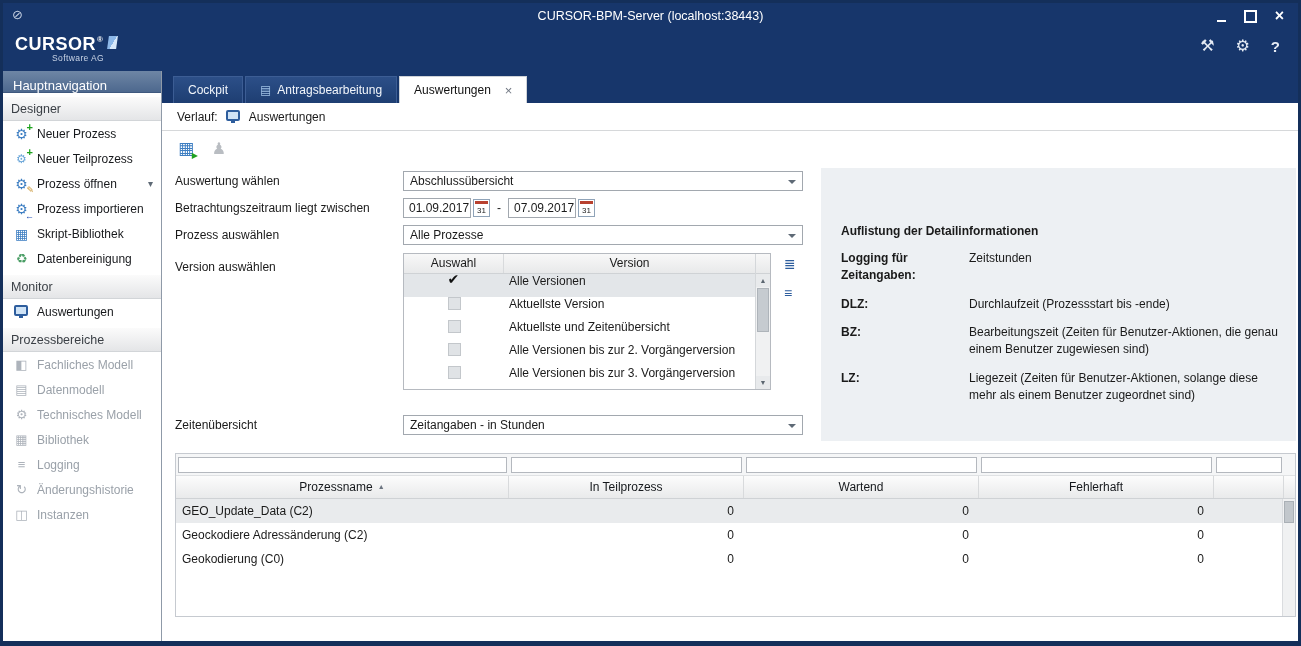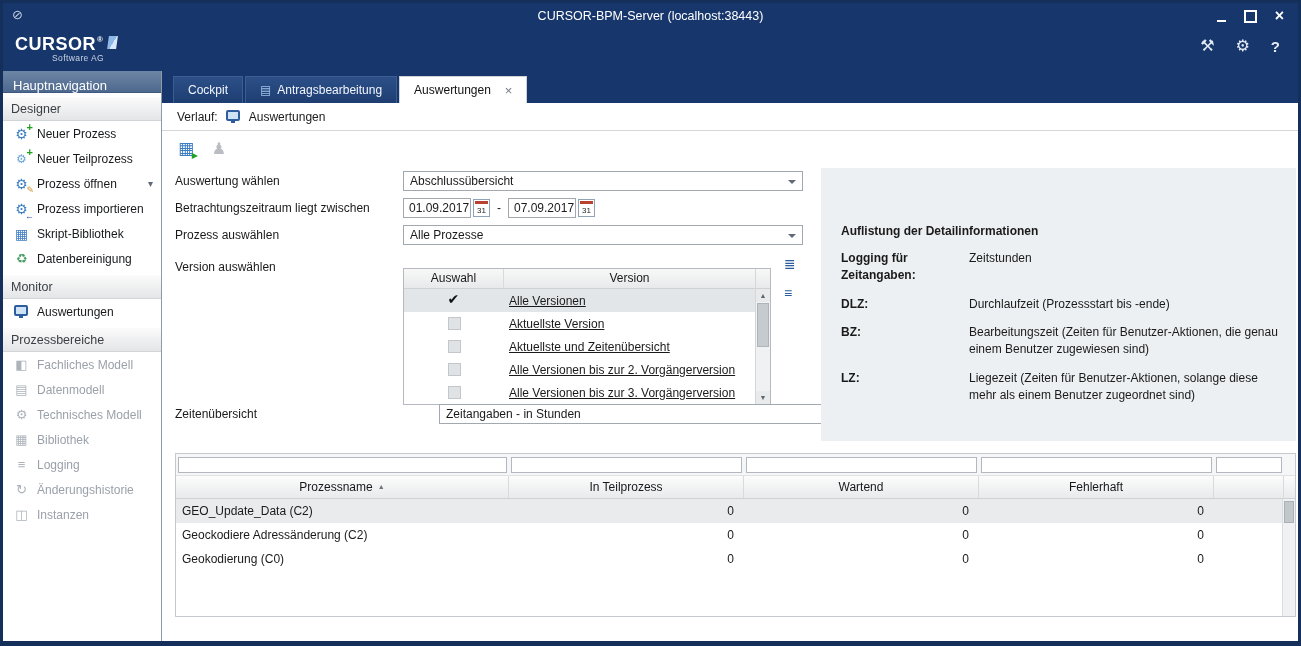--- a/index.html
+++ b/index.html
@@ -96,47 +96,47 @@
   .tb-run { position:relative; width:20px; height:20px; display:flex; align-items:center; justify-content:center; }
   .tb-run::before { content:"▦"; font-size:17px; color:#3d7ec2; }
   .tb-run::after  { content:"▶"; position:absolute; right:-2px; bottom:-1px; font-size:8px; color:#21a121; }
   .tb-person { width:20px; height:20px; display:flex; align-items:center; justify-content:center; }
   .tb-person::before { content:"♟"; font-size:16px; color:#b9bdc2; }
 
   
   .frow { position:absolute; left:13px; display:flex; align-items:center; height:20px; }
   .flabel { width:228px; flex:none; color:#1a1a1a; }
   #frow1 { top:100px; } #frow2 { top:127px; } #frow3 { top:154px; }
-  #frow4 { top:186px; } #frow5 { top:333px;gap:36px; }
+  #frow4 { top:186px; } #frow5 { top:344px; }
 
   .select { position:relative; width:400px; height:20px; border:1px solid #a2a8af; background:#fff;
             display:flex; align-items:center; padding:0 20px 0 6px; }
   .sel-arrow { position:absolute; right:6px; top:8px; width:0; height:0;
                border-left:4px solid transparent; border-right:4px solid transparent;
                border-top:4px solid #5f6a76; }
   .datewrap { display:flex; align-items:center; }
   .datebox { width:68px; height:20px; border:1px solid #a2a8af; background:#fff; display:flex;
              align-items:center; padding:0 5px; }
   .calbtn { width:17px; height:18px; margin-left:2px; border:1px solid #8fa3b8; background:#fff; position:relative; }
   .calbtn::before { content:""; position:absolute; top:1px; left:1px; right:1px; height:3px; background:#b8412f; }
   .calbtn::after  { content:"31"; position:absolute; left:0; right:0; bottom:1px; text-align:center;
                     font-size:8px; color:#222; line-height:9px; }
   .datesep { margin:0 7px; }
 
   
-  .vtable { position:absolute; left:241px; top:197px; width:368px; height:137px;
+  .vtable { position:absolute; left:241px; top:182px; width:368px; height:137px;
             border:1px solid #b6bac0; background:#fff; display:flex; }
   .vt-main { flex:1; display:flex; flex-direction:column; overflow:hidden; }
   .vt-head { display:flex; height:20px; flex:none; background:linear-gradient(#f8f8f8,#e8e9ea);
              border-bottom:1px solid #cfd2d5; }
   .vt-h { line-height:19px; text-align:center; }
   .vt-c1 { width:100px; flex:none; }
   .vt-head .vt-c1 { border-right:1px solid #d8dadc; }
   .vt-c2 { flex:1; }
-  .vt-row { display:flex; height:23px; align-items:center; flex:none;text-decoration:underline; }
+  .vt-row { display:flex; height:23px; flex:none; }
   .vt-row.selected { background:#e3e6e9; }
   .vt-cell-check { display:flex; justify-content:center; }
   .vt-cell-label { padding-left:5px; }
   .chk { width:13px; height:13px; background:#e0e3e6; border:1px solid #c3c7cb; position:relative; }
   .chk.checked { background:transparent; border-color:transparent; }
   .chk.checked::before { content:"✔"; position:absolute; left:-1px; top:-4px; font-size:14px; color:#111; }
   .vt-scroll { width:15px; flex:none; display:flex; flex-direction:column; background:#f0f1f2;
                border-left:1px solid #d4d7da; }
   .vt-corner { height:20px; flex:none; background:linear-gradient(#f8f8f8,#e8e9ea); border-bottom:1px solid #cfd2d5; }
   .sb-btn { height:13px; flex:none; display:flex; align-items:center; justify-content:center;

